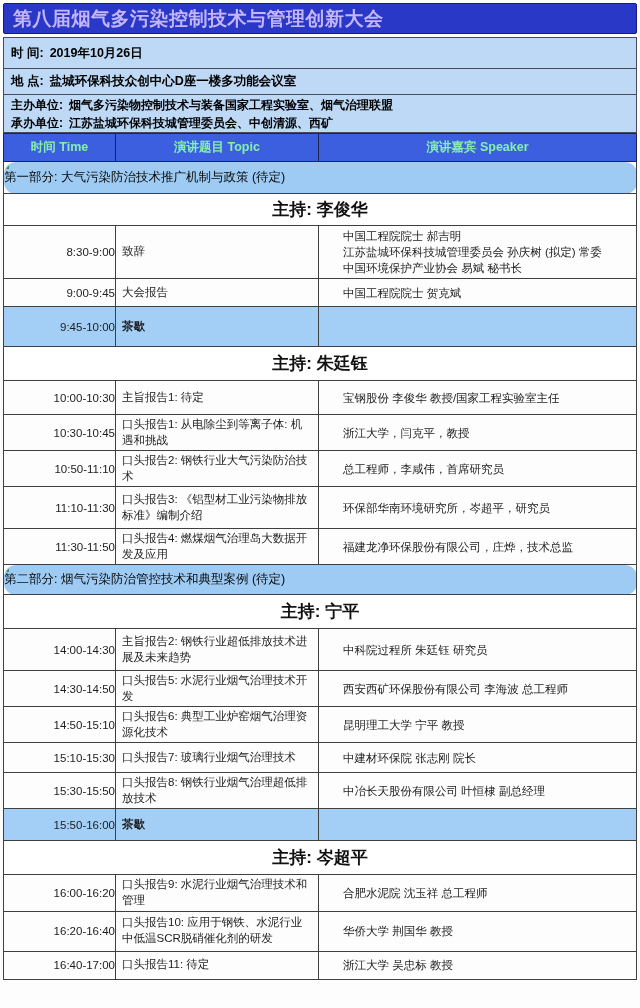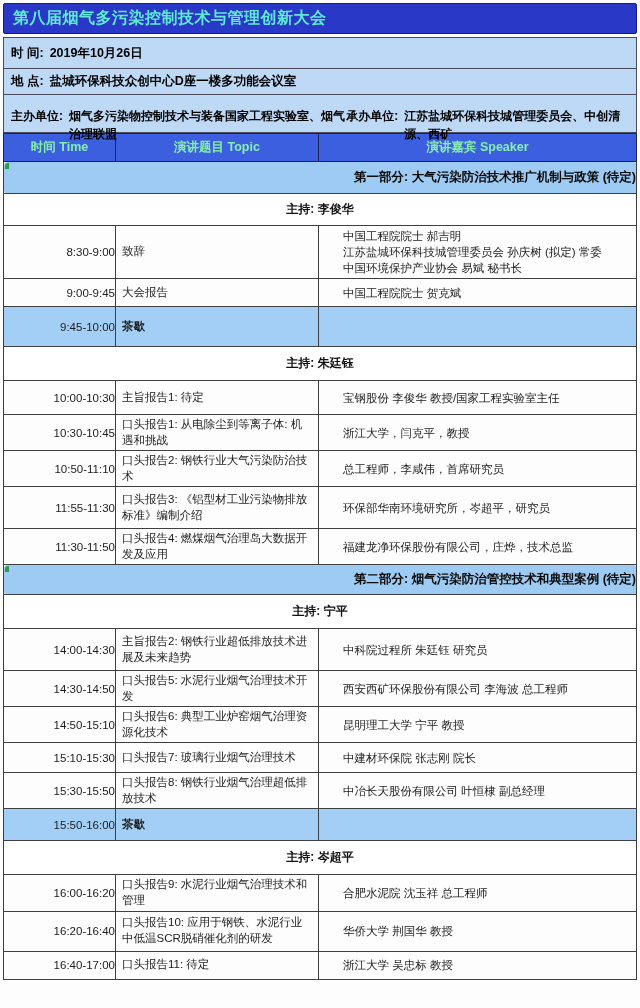--- a/index.html
+++ b/index.html
@@ -10,54 +10,54 @@
     color:#111;
   }
   .page { width:640px; height:1008px; padding:3px; background:#fdfdfd; }
 
   
   .title-bar {
     height:31px; background:#2a38c8; border:1px solid #17178e;
     display:flex; align-items:center; padding:0 9px; margin-bottom:3px;
     border-radius:2px;
   }
-  .title-bar span { color:#5eead4; font-weight:bold; font-size:16px; letter-spacing:.5px; }
+  .title-bar span { color:#c4b5fd; font-weight:bold; font-size:19px; letter-spacing:.5px; }
 
   
   .meta { border:1px solid #4a4a5a; border-bottom:none; }
   .meta-row {
     background:#bdd9f6; display:flex; align-items:center;
-    padding:12px 7px; border-bottom:1px solid #4a4a5a;
+    padding:0 7px; border-bottom:1px solid #4a4a5a;
     font-size:12.5px; font-weight:bold; color:#000;
   }
   .meta-row.r-time  { height:31px; }
   .meta-row.r-venue { height:26px; }
-  .meta-row.r-org   { height:38px; align-items:flex-start; justify-content:center; font-size:12px; }
+  .meta-row.r-org   { height:38px; flex-direction:column; align-items:flex-start; justify-content:center; font-size:12px; }
   .meta-row .lbl { margin-right:6px; white-space:nowrap; }
   .org-line { display:flex; line-height:18px; }
 
   
   table.agenda { width:634px; border-collapse:collapse; table-layout:fixed; }
   table.agenda td { border:1px solid #3f3f3f; font-size:11.5px; vertical-align:middle; overflow:hidden; }
   col.c-time    { width:112px; }
   col.c-topic   { width:203px; }
 
   tr.head td {
     background:#3c5fe0; color:#86efac; font-weight:bold; font-size:12.5px;
     text-align:center; border-color:#22224f;
   }
   tr.section td {
-    background:#9ecbf3; font-weight:bold; font-size:12.5px; color:#0a0a0a;
-    text-align:right; position:relative; border-color:#3f3f3f;
-    border-radius:4px;
+    background:#9ecbf3; font-weight:normal; font-size:12.5px; color:#0a0a0a;
+    text-align:left; position:relative; border-color:#3f3f3f;
+    border-radius:12px;
   }
   .green-fleck {
     position:absolute; left:0; top:0; width:5px; height:7px; background:#2f9a4c;
   }
-  tr.chair td { text-align:center; font-weight:bold; font-size:12px; background:#fff; }
+  tr.chair td { text-align:center; font-weight:bold; font-size:17px; background:#fff; }
 
   td.time    { text-align:right; font-size:11.5px; color:#1c1c1c; }
   td.topic   { padding:2px 6px; line-height:1.35; color:#1c1c1c; }
   td.speaker { padding:2px 24px; line-height:1.4; white-space:pre-line; color:#1c1c1c; }
   tr.tea td  { background:#a3cff6; }
   tr.tea td.topic { font-weight:bold; }
 </style>
 </head>
 <body>
 
@@ -146,21 +146,21 @@
       <td class="speaker">浙江大学，闫克平，教授</td>
     </tr>
 
     <tr style="height:30px">
       <td class="time">10:50-11:10</td>
       <td class="topic">口头报告2: 钢铁行业大气污染防治技术</td>
       <td class="speaker">总工程师，李咸伟，首席研究员</td>
     </tr>
 
     <tr style="height:42px">
-      <td class="time">11:55-11:30</td>
+      <td class="time">11:10-11:30</td>
       <td class="topic">口头报告3: 《铝型材工业污染物排放标准》编制介绍</td>
       <td class="speaker">环保部华南环境研究所，岑超平，研究员</td>
     </tr>
 
     <tr style="height:28px">
       <td class="time">11:30-11:50</td>
       <td class="topic">口头报告4: 燃煤烟气治理岛大数据开发及应用</td>
       <td class="speaker">福建龙净环保股份有限公司，庄烨，技术总监</td>
     </tr>
 

